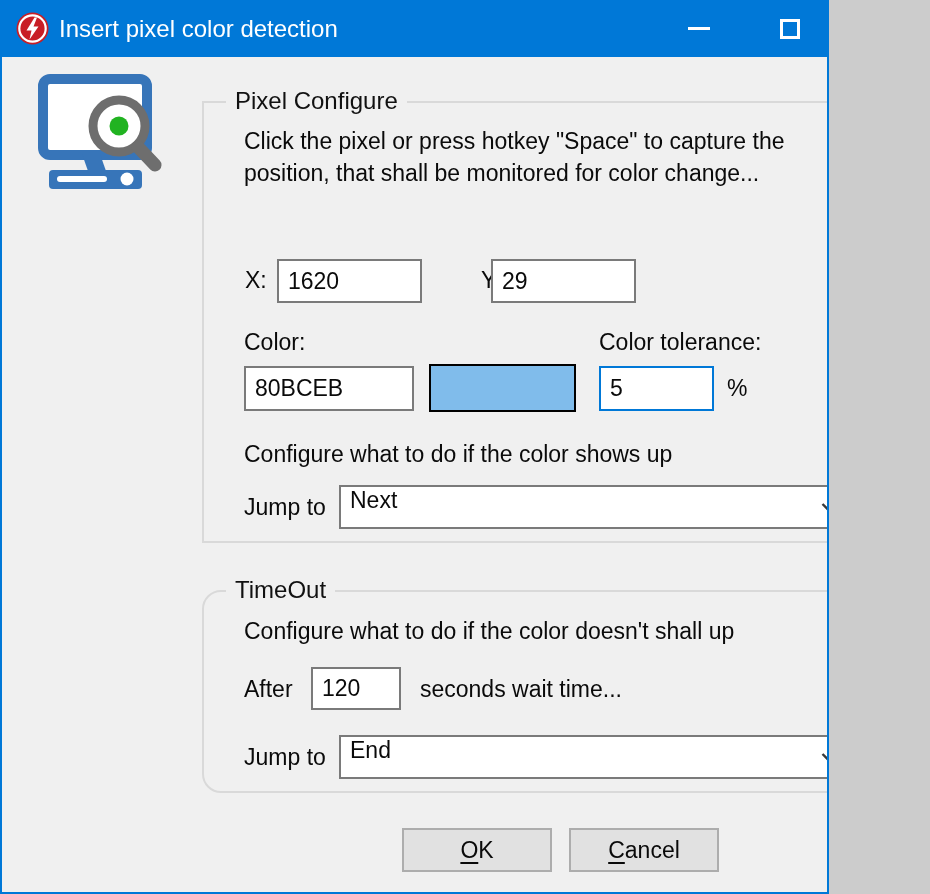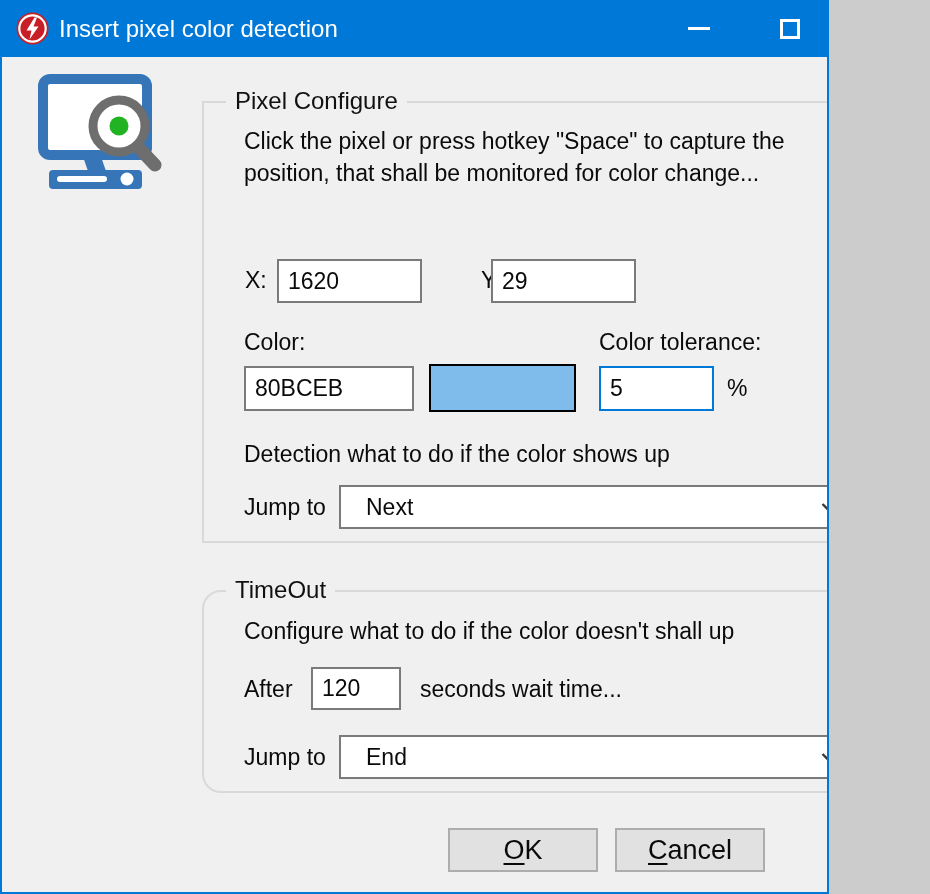--- a/index.html
+++ b/index.html
@@ -56,31 +56,31 @@
     font-family:"Liberation Sans","DejaVu Sans",sans-serif; outline:none;
   }
   .input.focused{ border-color:#0078D7; }
 
   .swatch{
     position:absolute; border:2px solid #000000;
   }
 
   .select{
     position:absolute; background:#ffffff; border:2px solid #7a7a7a;
-    display:flex; align-items:center; padding-left:25px; font-size:23px; color:#0a0a0a;
+    display:flex; padding-left:9px; font-size:23px; color:#0a0a0a;
     cursor:default;
   }
   .select .chev{ position:absolute; right:15px; top:50%; transform:translateY(-50%); }
 
   
   .btn{
     position:absolute; top:828px; width:150px; height:44px;
     background:#e1e1e1; border:2px solid #adadad;
     display:flex; align-items:center; justify-content:center;
-    font-size:27px; color:#0a0a0a; cursor:default;margin-left:46px;
+    font-size:23px; color:#0a0a0a; cursor:default;
   }
   .btn .mn{ text-decoration:underline; text-underline-offset:4px; }
 </style>
 </head>
 <body>
 
 <div class="window">
 
   <div class="titlebar">
     <span class="app-icon">
@@ -128,21 +128,21 @@
     <input class="input" style="left: 287px; top: 156px; width: 145px; height: 44px;" value="29">
 
     <div class="txt" style="left:40px; top:226px;">Color:</div>
     <input class="input" style="left: 40px; top: 263px; width: 170px; height: 45px;" value="80BCEB">
     <div class="swatch" style="left: 225px; top: 261px; width: 147px; height: 48px; background-color: rgb(128, 188, 235);"></div>
 
     <div class="txt" style="left:395px; top:226px;">Color tolerance:</div>
     <input class="input focused" style="left: 395px; top: 263px; width: 115px; height: 45px;" value="5">
     <div class="txt" style="left:523px; top:272px;">%</div>
 
-    <div class="txt" style="left:40px; top:338px;">Detection what to do if the color shows up</div>
+    <div class="txt" style="left:40px; top:338px;">Configure what to do if the color shows up</div>
 
     <div class="txt" style="left:40px; top:391px;">Jump to</div>
     <div class="select" style="left:135px; top:382px; width:518px; height:44px;">
       <span>Next</span>
       <span class="chev">
         <svg width="19" height="12" viewBox="0 0 19 12">
             <path d="M1.5 1.5 L9.5 9.5 L17.5 1.5" fill="none" stroke="#3a3a3a" stroke-width="2.4"></path>
           </svg>
       </span>
     </div>

